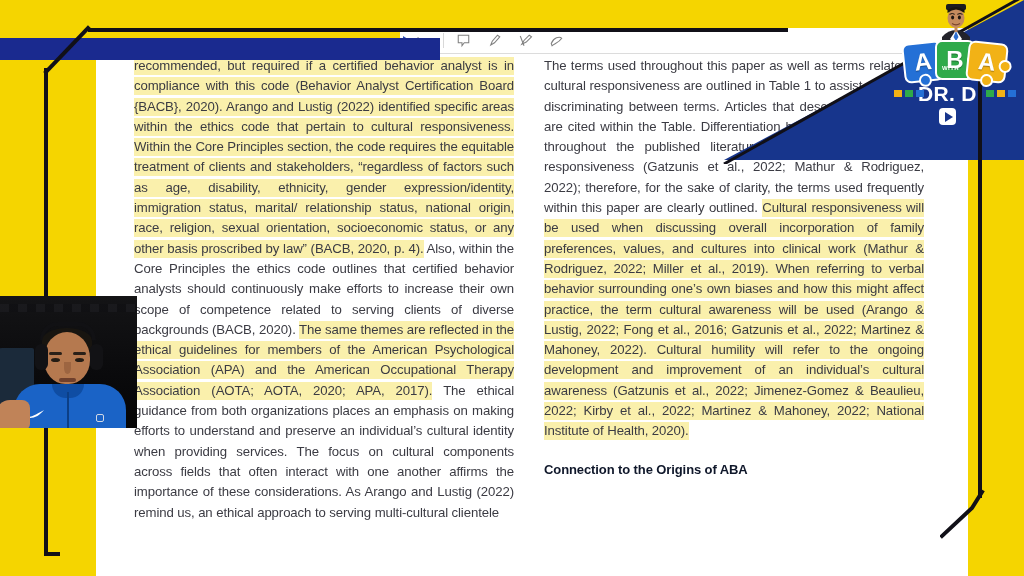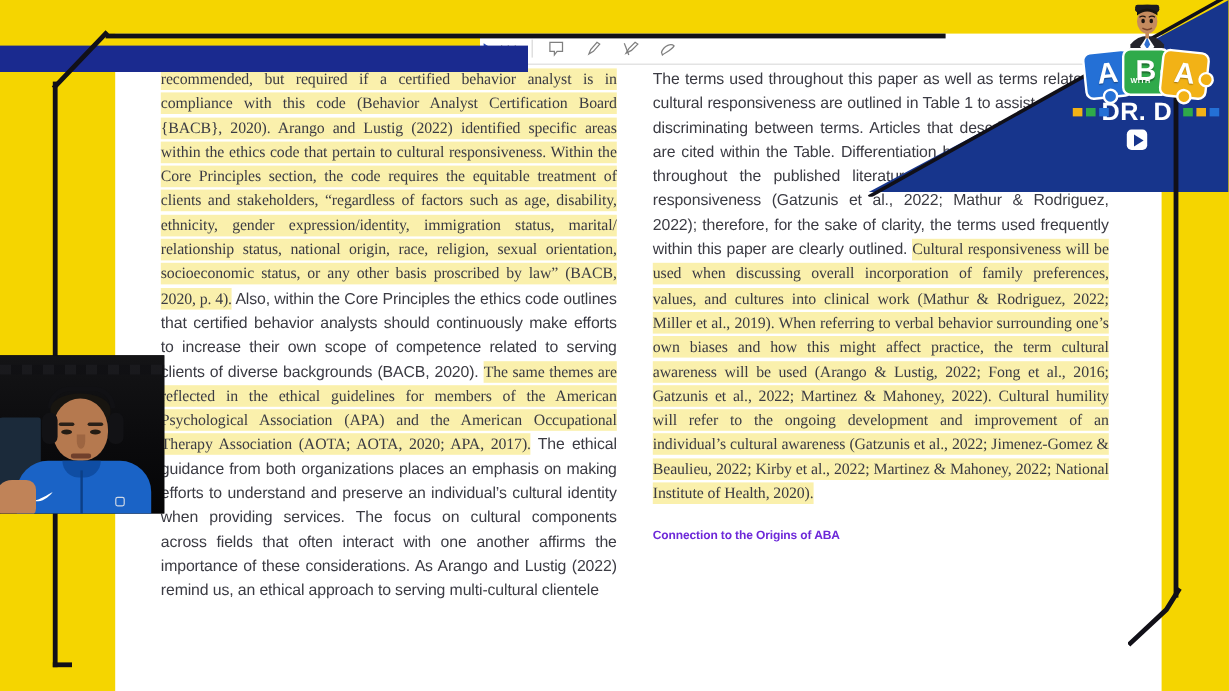--- a/index.html
+++ b/index.html
@@ -108,27 +108,26 @@
     text-justify: inter-word;
     letter-spacing: -0.1px;
     margin-bottom: 14px;
   }
   p.body.tight { margin-bottom: 0; }
   .hl {
     background: #faf0ac;
     box-decoration-break: clone;
     -webkit-box-decoration-break: clone;
     padding: 1px 0 2px 0;
-    font-family: Liberation Serif, serif;
   }
   h3.heading {
     font-family: "Liberation Sans", sans-serif;
-    font-size: 10px;
+    font-size: 13px;
     font-weight: bold;
-    color: #6d28d9;
+    color: #0f172a;
     margin: 20px 0 14px 0;
     letter-spacing: -0.1px;
   }
 
   
   .webcam {
     position: absolute;
     left: 0px; top: 296px;
     width: 137px; height: 132px;
     background: #0b0b0d;

